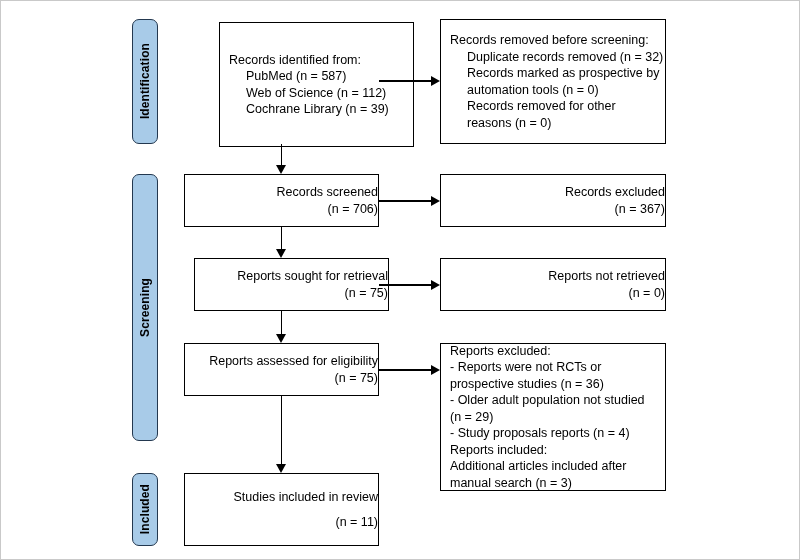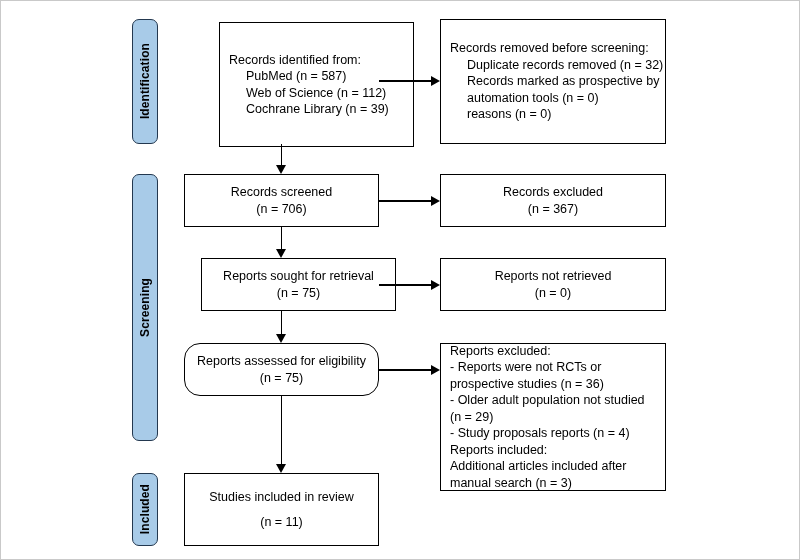--- a/index.html
+++ b/index.html
@@ -47,21 +47,21 @@
   .flow-box {
     position: absolute;
     background: #ffffff;
     border: 1.6px solid #000000;
     box-sizing: border-box;
     display: flex;
     flex-direction: column;
     justify-content: center;
   }
   .flow-box.centered {
-    align-items: center;
+    align-items: flex-end;
     text-align: center;
   }
   .flow-box.lefted {
     align-items: flex-start;
     text-align: left;
     padding: 16px 9px;
   }
   .flow-box .line {
     font-size: 12.5px;
     color: #000000;
@@ -125,20 +125,21 @@
     <span class="line indent">PubMed (n = 587)</span>
     <span class="line indent">Web of Science (n = 112)</span>
     <span class="line indent">Cochrane Library (n = 39)</span>
   </div>
 
   <div class="flow-box lefted" style="left:439px; top:18px; width:226px; height:125px;">
     <span class="line">Records removed before screening:</span>
     <span class="line indent">Duplicate records removed (n = 32)</span>
     <span class="line indent">Records marked as prospective by</span>
     <span class="line indent">automation tools (n = 0)</span>
+    <span class="line indent">Records removed for other</span>
     <span class="line indent">reasons (n = 0)</span>
   </div>
 
   <div class="conn-h" style="left:378px; top:79px; width:52px;"></div>
   <div class="arrow-right" style="left:430px; top:74.5px;"></div>
 
   <div class="conn-v" style="left:279.5px; top:143px; height:21px;"></div>
   <div class="arrow-down" style="left:275px; top:164px;"></div>
 
   <div class="flow-box centered" style="left:183px; top:173px; width:195px; height:53px;">
@@ -150,37 +151,37 @@
     <span class="line">Records excluded</span>
     <span class="line">(n = 367)</span>
   </div>
 
   <div class="conn-h" style="left:378px; top:199px; width:52px;"></div>
   <div class="arrow-right" style="left:430px; top:194.5px;"></div>
 
   <div class="conn-v" style="left:279.5px; top:226px; height:22px;"></div>
   <div class="arrow-down" style="left:275px; top:248px;"></div>
 
-  <div class="flow-box centered" style="left:200px; top:257px; width:195px; height:53px;">
+  <div class="flow-box centered" style="left:193px; top:257px; width:195px; height:53px;">
     <span class="line">Reports sought for retrieval</span>
     <span class="line">(n = 75)</span>
   </div>
 
   <div class="flow-box centered" style="left:439px; top:257px; width:226px; height:53px;">
     <span class="line">Reports not retrieved</span>
     <span class="line">(n = 0)</span>
   </div>
 
   <div class="conn-h" style="left:378px; top:283px; width:52px;"></div>
   <div class="arrow-right" style="left:430px; top:278.5px;"></div>
 
   <div class="conn-v" style="left:279.5px; top:310px; height:23px;"></div>
   <div class="arrow-down" style="left:275px; top:333px;"></div>
 
-  <div class="flow-box centered" style="left:183px; top:342px; width:195px; height:53px;border-radius:16px;">
+  <div class="flow-box centered" style="left:183px; top:342px; width:195px; height:53px;">
     <span class="line">Reports assessed for eligibility</span>
     <span class="line">(n = 75)</span>
   </div>
 
   <div class="flow-box lefted" style="left:439px; top:342px; width:226px; height:148px;">
     <span class="line">Reports excluded:</span>
     <span class="line">- Reports were not RCTs or</span>
     <span class="line">prospective studies (n = 36)</span>
     <span class="line">- Older adult population not studied</span>
     <span class="line">(n = 29)</span>

